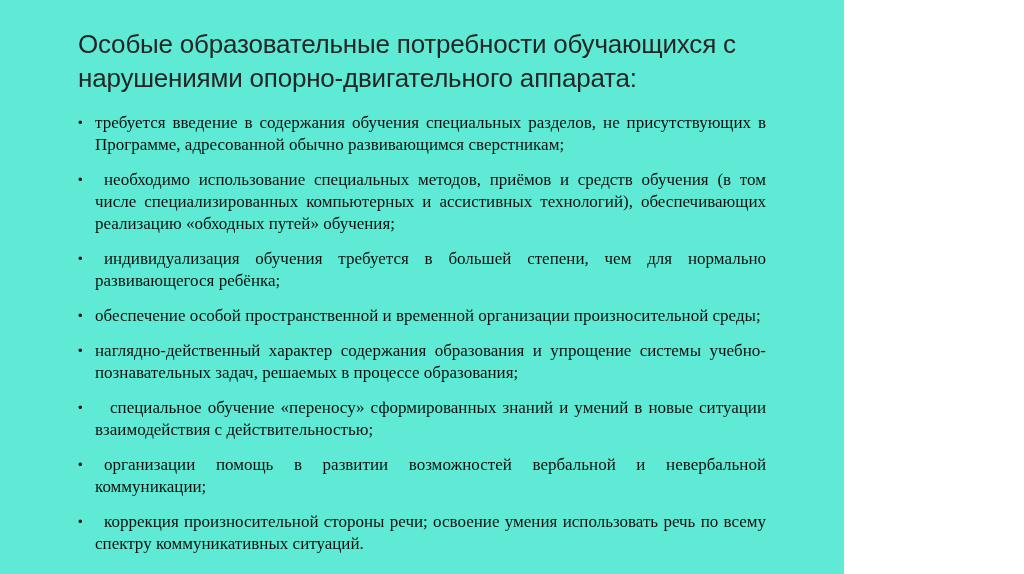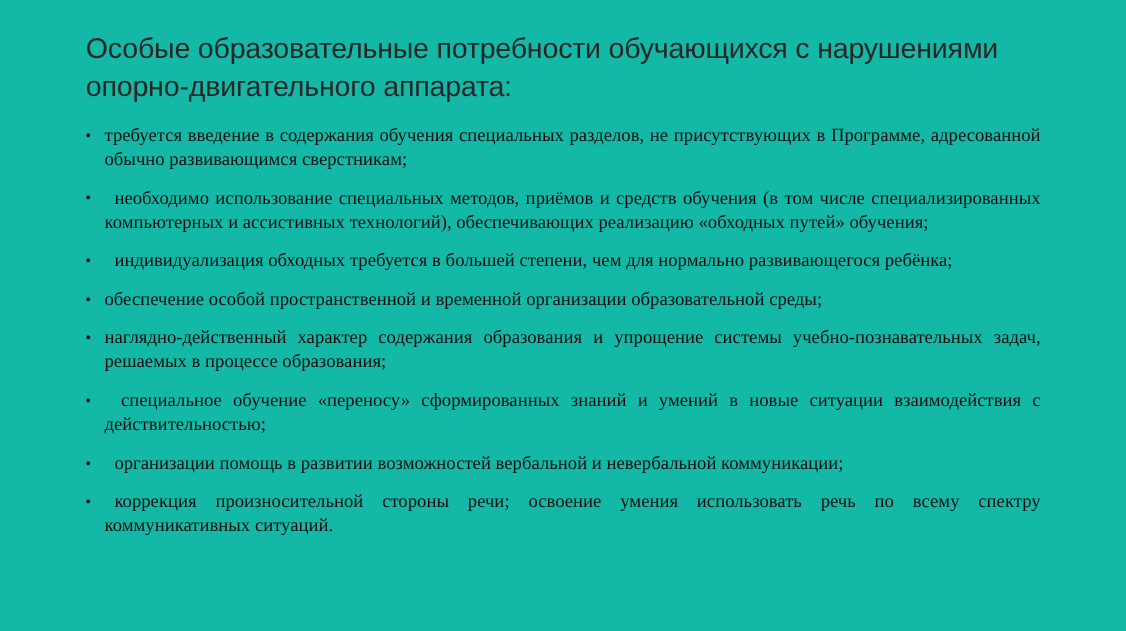--- a/index.html
+++ b/index.html
@@ -3,23 +3,23 @@
 <meta charset="utf-8">
 <title>Slide</title>
 <style>
   html, body {
     margin: 0;
     padding: 0;
     background: #ffffff;
   }
   .slide {
     position: relative;
-    width: 1024px;
+    width: 844px;
     height: 574px;
-    background: #14b8a6;
+    background: #5eead4;
     box-sizing: border-box;
     padding: 27px 78px 0 78px;
     overflow: hidden;
   }
   .slide-title {
     margin: 0;
     font-family: "Liberation Sans", "DejaVu Sans", sans-serif;
     font-weight: 400;
     font-size: 26px;
     line-height: 34px;
@@ -70,26 +70,26 @@
       <span class="bullet-text">требуется введение в содержания обучения специальных разделов, не присутствующих в Программе, адресованной обычно развивающимся сверстникам;</span>
     </li>
 
     <li class="bullet-item ind">
       <span class="bullet-marker">•</span>
       <span class="bullet-text">необходимо использование специальных методов, приёмов и средств обучения (в том числе специализированных компьютерных и ассистивных технологий), обеспечивающих реализацию «обходных путей» обучения;</span>
     </li>
 
     <li class="bullet-item ind">
       <span class="bullet-marker">•</span>
-      <span class="bullet-text">индивидуализация обходных требуется в большей степени, чем для нормально развивающегося ребёнка;</span>
+      <span class="bullet-text">индивидуализация обучения требуется в большей степени, чем для нормально развивающегося ребёнка;</span>
     </li>
 
     <li class="bullet-item">
       <span class="bullet-marker">•</span>
-      <span class="bullet-text">обеспечение особой пространственной и временной организации образовательной среды;</span>
+      <span class="bullet-text">обеспечение особой пространственной и временной организации произносительной среды;</span>
     </li>
 
     <li class="bullet-item">
       <span class="bullet-marker">•</span>
       <span class="bullet-text">наглядно-действенный характер содержания образования и упрощение системы учебно-познавательных задач, решаемых в процессе образования;</span>
     </li>
 
     <li class="bullet-item ind2">
       <span class="bullet-marker">•</span>
       <span class="bullet-text">специальное обучение «переносу» сформированных знаний и умений в новые ситуации взаимодействия с действительностью;</span>

